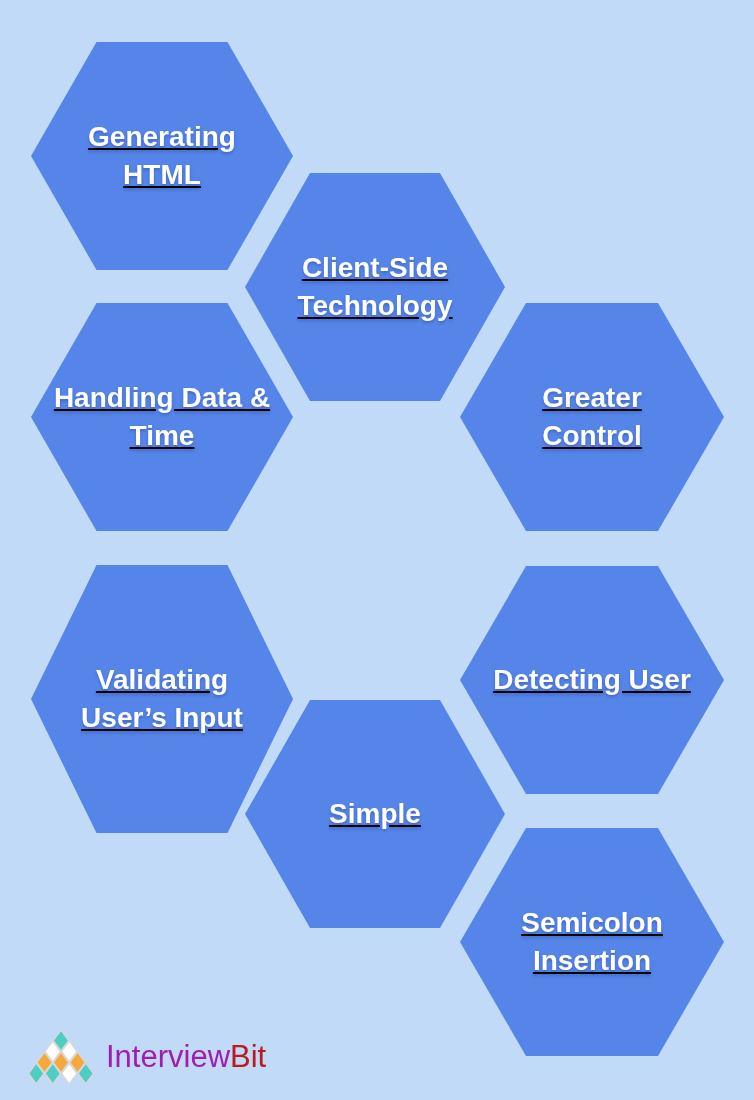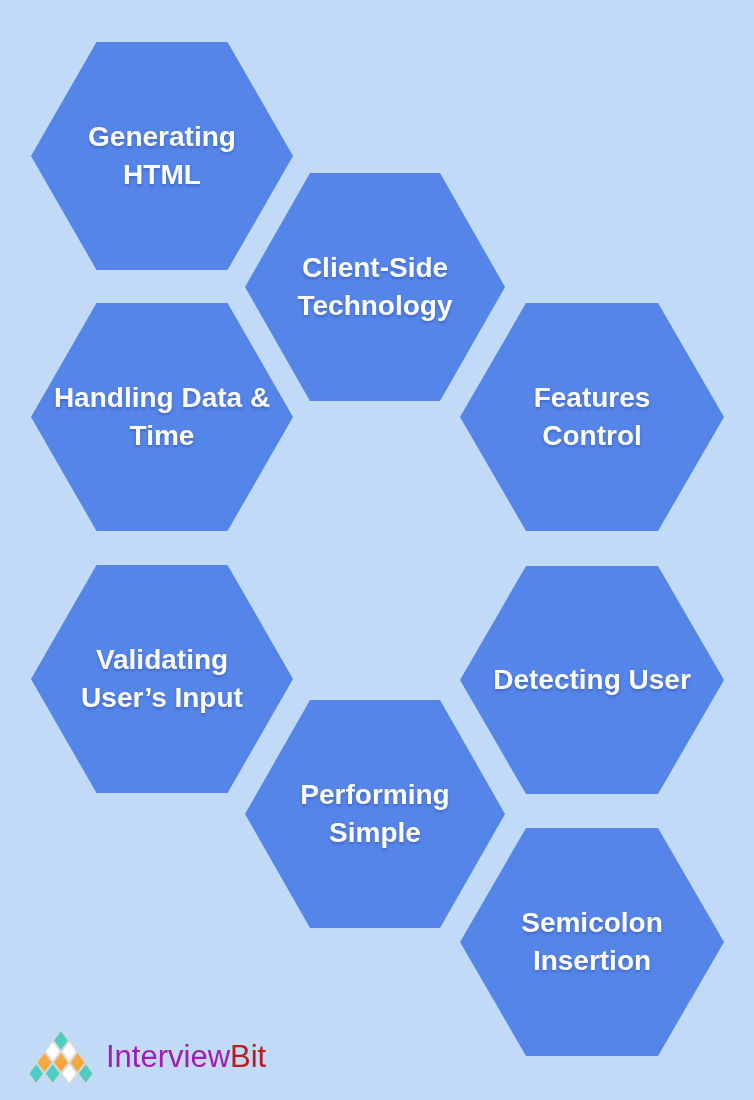--- a/index.html
+++ b/index.html
@@ -7,21 +7,21 @@
   .canvas{
     position:relative;
     width:754px;height:1100px;
     background:#C1DAF7;
     overflow:hidden;
   }
   .hex{
     position:absolute;
     background:#5585E9;
     clip-path:polygon(25% 0%, 75% 0%, 100% 50%, 75% 100%, 25% 100%, 0% 50%);
-    display:flex;align-items:center;justify-content:center;
+    display:flex;align-items:center;justify-content:center;text-decoration:underline;
   }
   .hex-center{
     background:#142369;
     clip-path:polygon(22% 0%, 78% 0%, 100% 50%, 78% 100%, 22% 100%, 0% 50%);
   }
   .hex-label{
     display:flex;flex-direction:column;align-items:center;justify-content:center;
     text-align:center;
     color:#FFFFFF;
     font-weight:700;
@@ -34,21 +34,21 @@
     font-size:33px;
     line-height:48px;
     text-shadow:0 3px 3px rgba(0,0,0,0.30);
   }
   
   .hx-generating {left:31px;  top:42px;  width:262px; height:228px;}
   .hx-client     {left:245px; top:173px; width:260px; height:228px;}
   .hx-greater    {left:460px; top:303px; width:264px; height:228px;}
   .hx-handling   {left:31px;  top:303px; width:262px; height:228px;}
   .hx-center     {left:243px; top:434px; width:285px; height:228px;}
-  .hx-validating {left:31px;  top:565px; width:262px; height:228px;justify-content:flex-end;}
+  .hx-validating {left:31px;  top:565px; width:262px; height:268px;justify-content:flex-end;}
   .hx-detecting  {left:460px; top:566px; width:264px; height:228px;}
   .hx-performing {left:245px; top:700px; width:260px; height:228px;}
   .hx-semicolon  {left:460px; top:828px; width:264px; height:228px;justify-content:center;}
   
   .logo{
     position:absolute;
     left:28px; top:1026px;
     display:flex;align-items:center;
     height:62px;
   }
@@ -79,21 +79,21 @@
 
   <div class="hex hx-client">
     <div class="hex-label">
       <span>Client-Side</span>
       <span>Technology</span>
     </div>
   </div>
 
   <div class="hex hx-greater">
     <div class="hex-label">
-      <span>Features</span>
+      <span>Greater</span>
       <span>Control</span>
     </div>
   </div>
 
   <div class="hex hx-handling">
     <div class="hex-label">
       <span>Handling Data &amp;</span>
       <span>Time</span>
     </div>
   </div>
@@ -107,21 +107,20 @@
   </div>
 
   <div class="hex hx-detecting">
     <div class="hex-label">
       <span>Detecting User</span>
     </div>
   </div>
 
   <div class="hex hx-performing">
     <div class="hex-label">
-      <span>Performing</span>
       <span>Simple</span>
     </div>
   </div>
 
   <div class="hex hx-semicolon">
     <div class="hex-label">
       <span>Semicolon</span>
       <span>Insertion</span>
     </div>
   </div>

